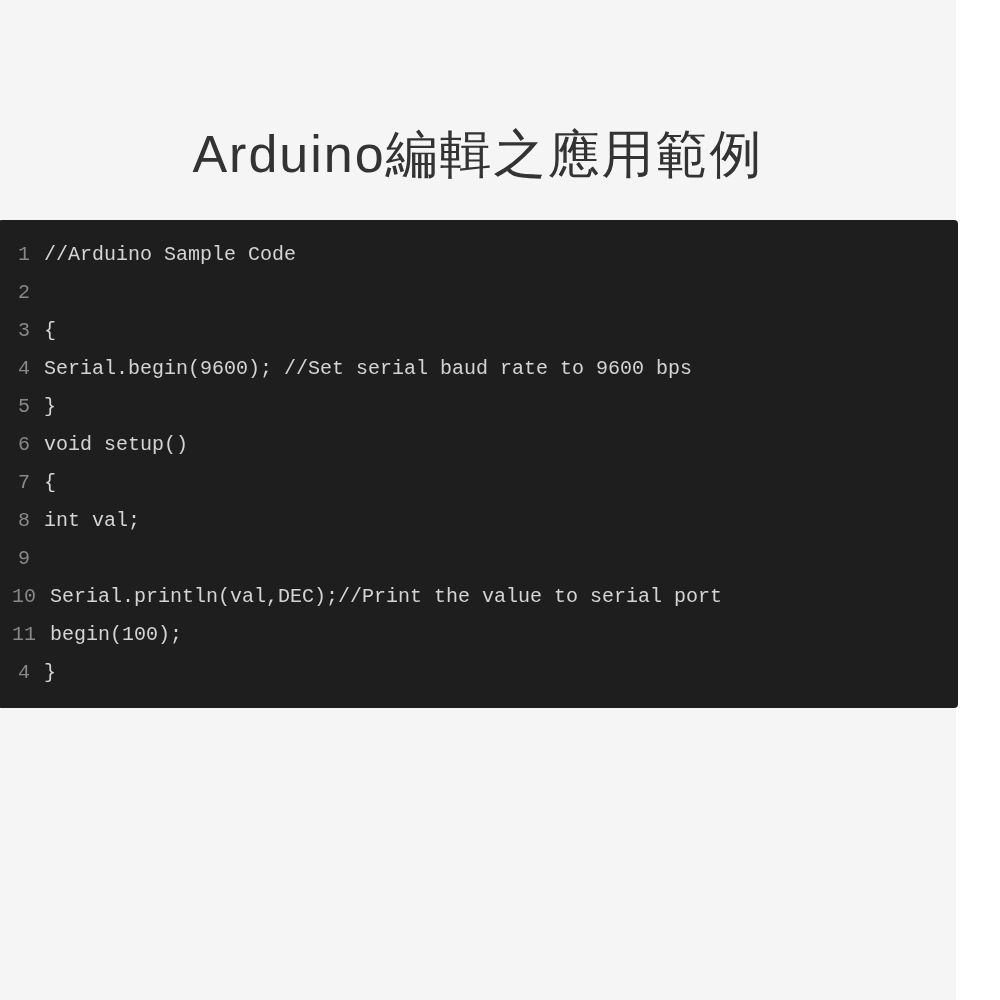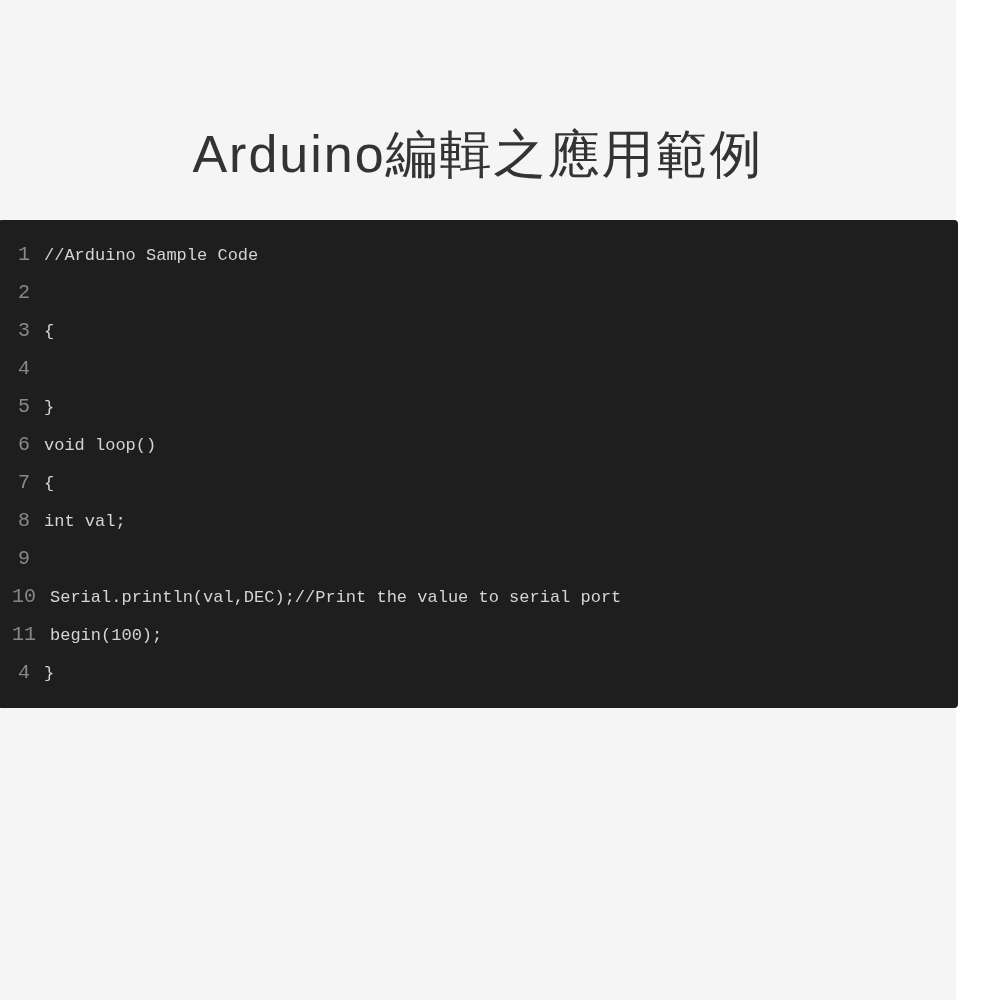--- a/index.html
+++ b/index.html
@@ -68,21 +68,21 @@
       min-width: 42px;
       padding-left: 14px;
       padding-right: 10px;
       text-align: right;
       user-select: none;
       font-size: 20px;
     }
 
     .line-content {
       color: #d4d4d4;
-      font-size: 17px;
+      font-size: 20px;
       padding-left: 4px;
     }
   </style>
 </head>
 <body>
 
 <div class="page-container">
 
   <div class="title-section">
     <h1 class="page-title">Arduino編輯之應用範例</h1>
@@ -96,28 +96,29 @@
         </div>
         <div class="code-line">
           <span class="line-number">2</span>
         </div>
         <div class="code-line">
           <span class="line-number">3</span>
           <span class="line-content">{</span>
         </div>
         <div class="code-line">
           <span class="line-number">4</span>
+          <span class="line-content">   Serial.begin(9600); //Set serial baud rate to 9600 bps</span>
         </div>
         <div class="code-line">
           <span class="line-number">5</span>
           <span class="line-content">}</span>
         </div>
         <div class="code-line">
           <span class="line-number">6</span>
-          <span class="line-content">void loop()</span>
+          <span class="line-content">void setup()</span>
         </div>
         <div class="code-line">
           <span class="line-number">7</span>
           <span class="line-content">{</span>
         </div>
         <div class="code-line">
           <span class="line-number">8</span>
           <span class="line-content">int val;</span>
         </div>
         <div class="code-line">

